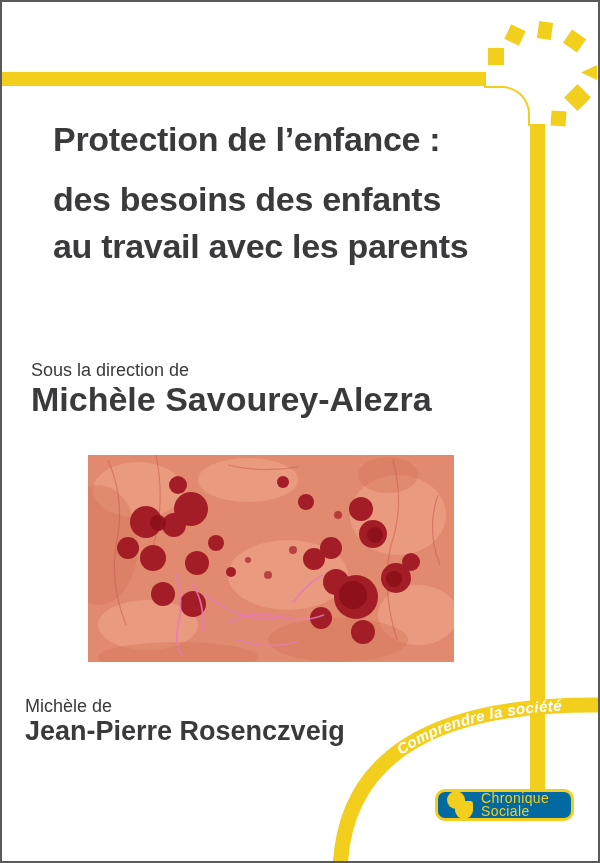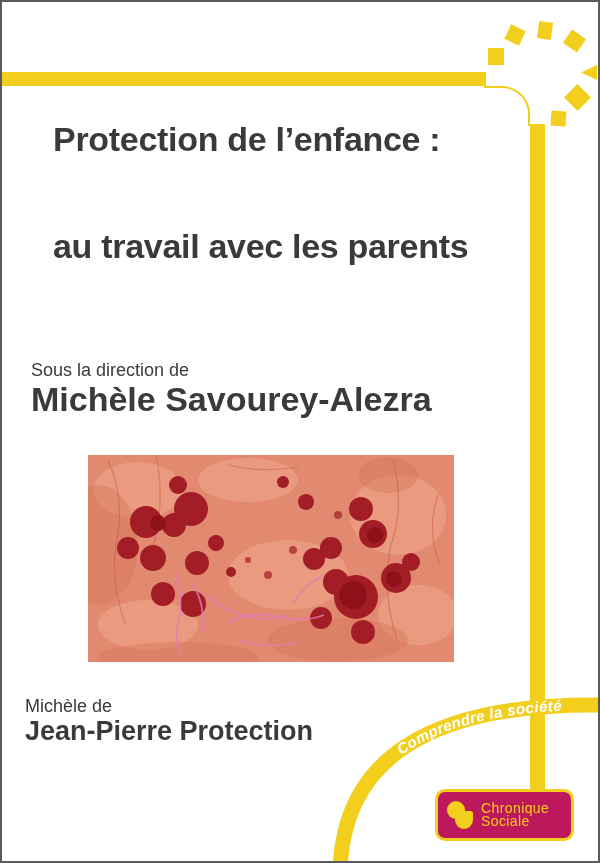--- a/index.html
+++ b/index.html
@@ -46,22 +46,22 @@
   .author{top:378px;font-size:34px;font-weight:700;}
   .preface{top:694px;left:23px;}
   .preface-author{top:714px;left:23px;font-size:27px;font-weight:700;}
   
   .painting{left:86px;top:453px;width:366px;height:207px;}
   
   .banner-svg{left:300px;top:680px;width:300px;height:181px;overflow:hidden;}
   .banner-text{font-family:"Liberation Sans","DejaVu Sans",sans-serif;
     font-size:15px;font-style:italic;font-weight:700;fill:#fff;letter-spacing:0.5px;}
   
-  .pub-box{left:433px;top:787px;width:139px;height:52px;box-sizing:border-box;
-    border:3px solid var(--yellow);border-radius:10px;background:#be185d;
+  .pub-box{left:433px;top:787px;width:139px;height:32px;box-sizing:border-box;
+    border:3px solid var(--yellow);border-radius:10px;background:#0369a1;
     display:flex;align-items:center;}
   .cs-mono{position:relative;width:28px;height:28px;margin-left:8px;flex:0 0 auto;}
   .cs-top{position:absolute;left:1px;top:0;width:18px;height:18px;background:var(--yellow);
     border-radius:50% 50% 15% 50%;}
   .cs-bot{position:absolute;right:1px;bottom:0;width:18px;height:18px;background:var(--yellow);
     border-radius:50% 15% 50% 50%;}
   .pub-name{margin-left:7px;color:var(--yellow);font-size:14px;line-height:13px;
     font-weight:400;letter-spacing:0.4px;}
 </style>
 </head>
@@ -77,20 +77,21 @@
     <div class="ray r1"></div>
     <div class="ray r2"></div>
     <div class="ray r3"></div>
     <div class="ray r4"></div>
     <div class="ray r5"></div>
     <div class="ray r6"></div>
     <div class="ray r7"></div>
   </div>
 
   <div class="abs tline title t1">Protection de l’enfance :</div>
+  <div class="abs tline title t2">des besoins des enfants</div>
   <div class="abs tline title t3">au travail avec les parents</div>
 
 
   <div class="abs tline small-label sous">Sous la direction de</div>
   <div class="abs tline author">Michèle Savourey-Alezra</div>
 
   <svg class="abs painting" viewBox="0 0 366 207" aria-hidden="true">
     <rect width="366" height="207" fill="#e28a70"></rect>
     <g fill="#f0a98c" fill-opacity="0.55">
       <ellipse cx="50" cy="35" rx="45" ry="28"></ellipse>
@@ -154,21 +155,21 @@
       <path d="M88,118 q8,28 2,52 q-4,18 4,30"></path>
       <path d="M104,128 q14,22 10,48"></path>
       <path d="M118,140 q22,18 44,22 q20,4 36,-2"></path>
       <path d="M140,168 q24,-14 52,-6 q22,6 44,-2"></path>
       <path d="M150,185 q30,10 60,2"></path>
       <path d="M235,120 q-18,10 -30,28"></path>
     </g>
   </svg>
 
   <div class="abs tline small-label preface">Michèle de</div>
-  <div class="abs tline preface-author">Jean-Pierre Protection</div>
+  <div class="abs tline preface-author">Jean-Pierre Rosenczveig</div>
 
   <svg class="abs banner-svg" viewBox="0 0 300 181">
     <path id="arcPath" d="M 38 192 Q 40 20 300 23" fill="none" stroke="#F2CE1D" stroke-width="15"></path>
     <text class="banner-text" dy="5">
       <textPath href="#arcPath" startOffset="40%">Comprendre la société</textPath>
     </text>
   </svg>
 
   <div class="abs pub-box">
     <div class="cs-mono">

